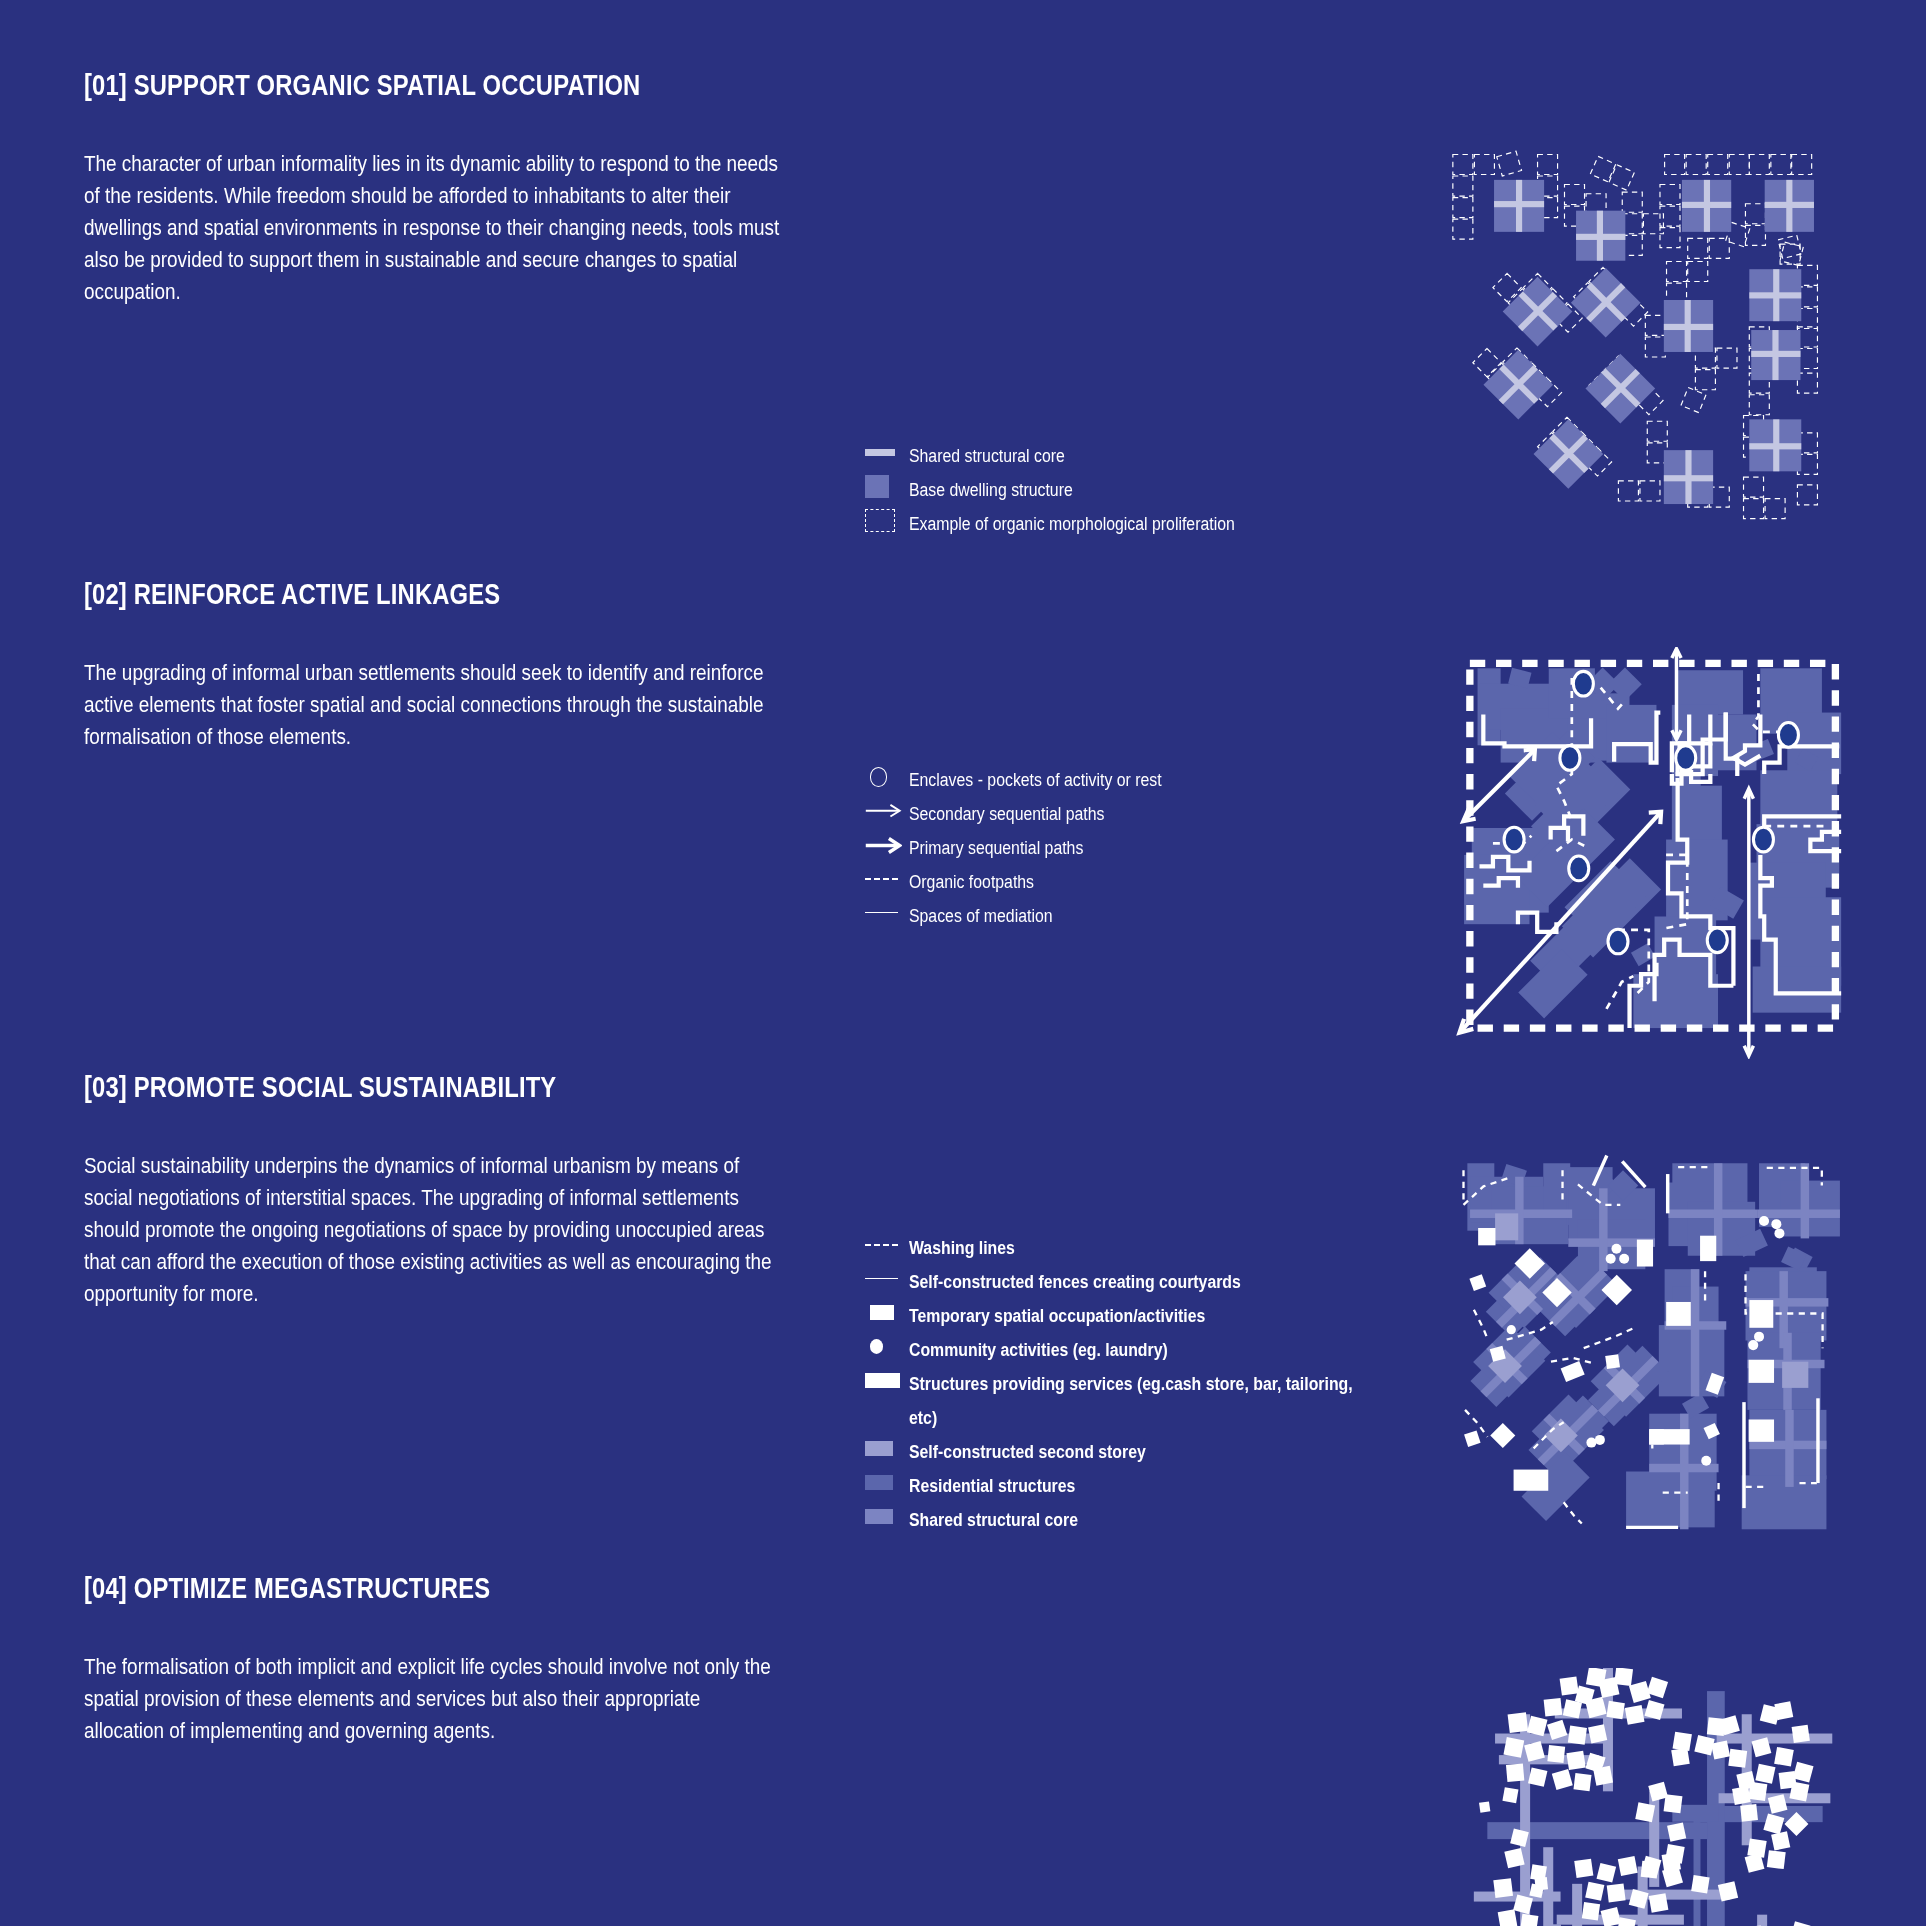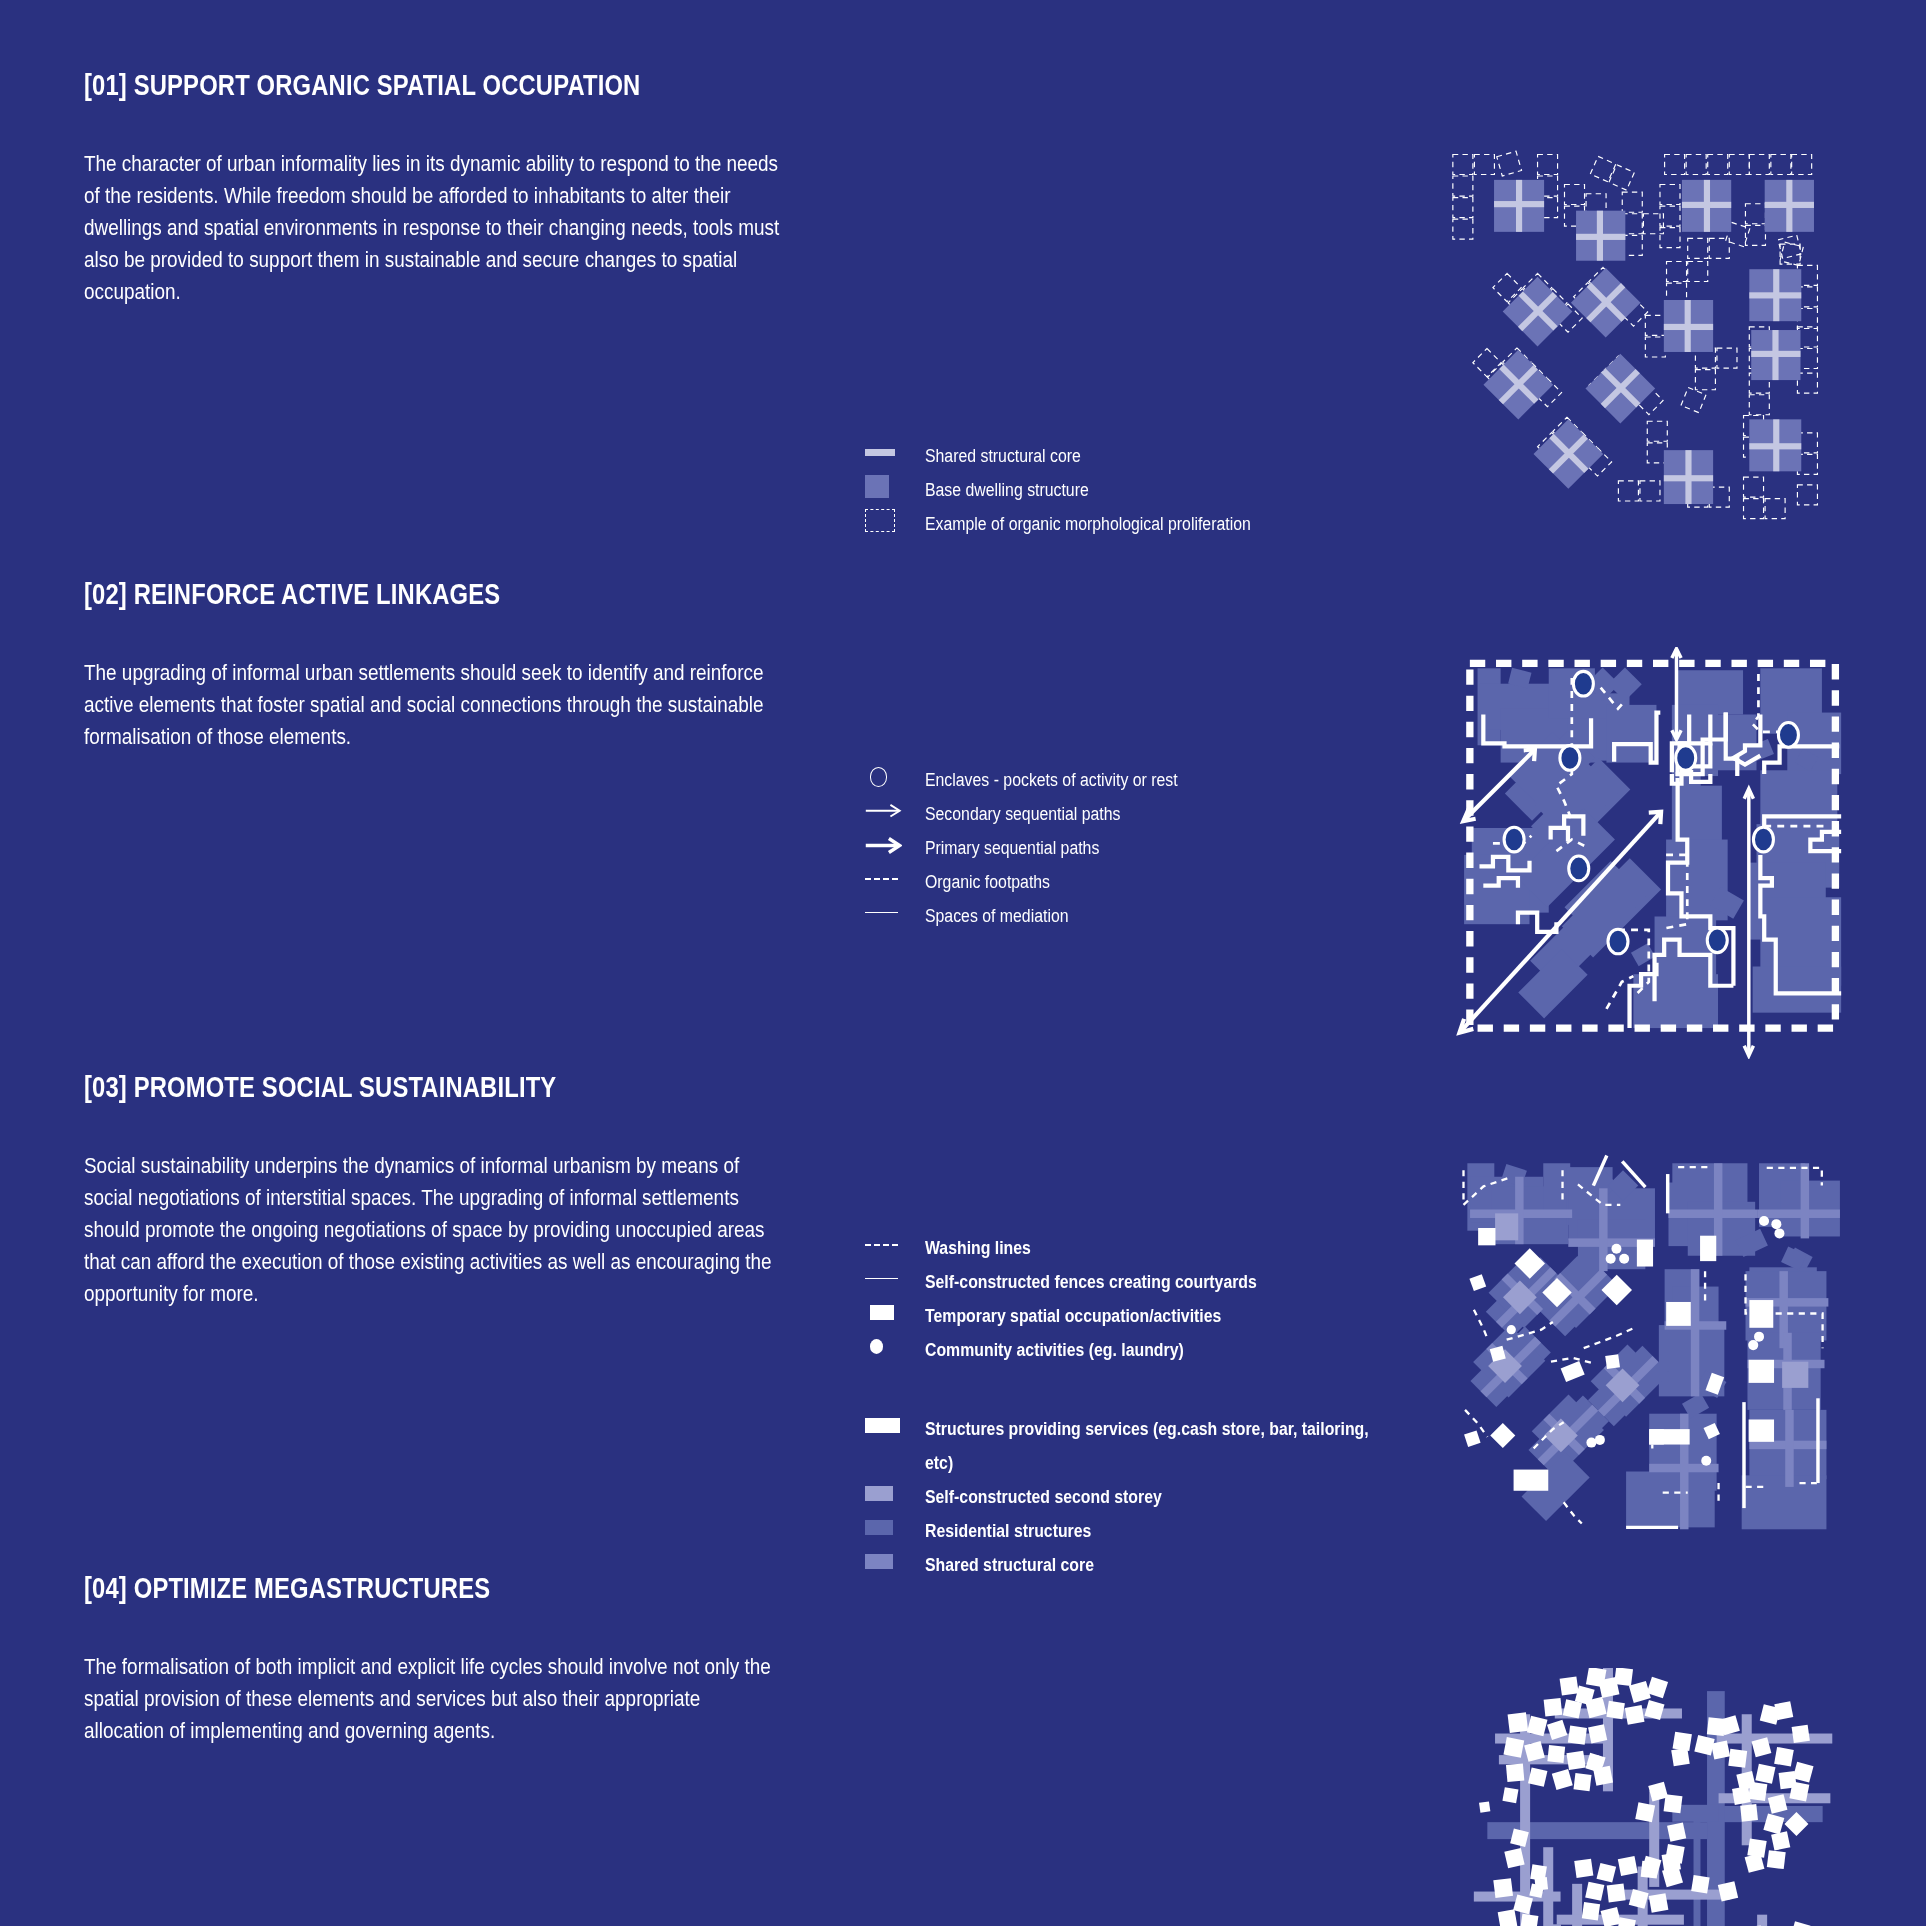--- a/index.html
+++ b/index.html
@@ -34,21 +34,20 @@
     transform-origin: left top;
     width: 809px;
   }
 
   
   .legend { position: absolute; left: 865px; width: 578px; }
   .legend-row {
     display: flex;
     align-items: flex-start;
     min-height: 34px;
-    gap: 16px;
   }
   .legend-swatch {
     width: 44px;
     flex: 0 0 44px;
     height: 27px;
     position: relative;
     display: flex;
     align-items: center;
     justify-content: flex-start;
   }
@@ -524,21 +523,21 @@
             <i class="sw-white-rect-sm" style="margin-left:4.6px;"></i>
           </span>
         <span class="legend-label">Temporary spatial occupation/activities</span>
       </div>
       <div class="legend-row">
         <span class="legend-swatch">
             <i class="sw-dot"></i>
           </span>
         <span class="legend-label">Community activities (eg. laundry)</span>
       </div>
-      <div class="legend-row" style="min-height:68px;margin-top:45px;">
+      <div class="legend-row" style="min-height:68px;">
         <span class="legend-swatch">
             <i class="sw-white-rect"></i>
           </span>
         <span class="legend-label" style="width:562px; white-space:normal;">Structures providing services (eg.cash store, bar, tailoring, etc)</span>
       </div>
       <div class="legend-row">
         <span class="legend-swatch">
             <i class="sw-box-lav"></i>
           </span>
         <span class="legend-label">Self-constructed second storey</span>

